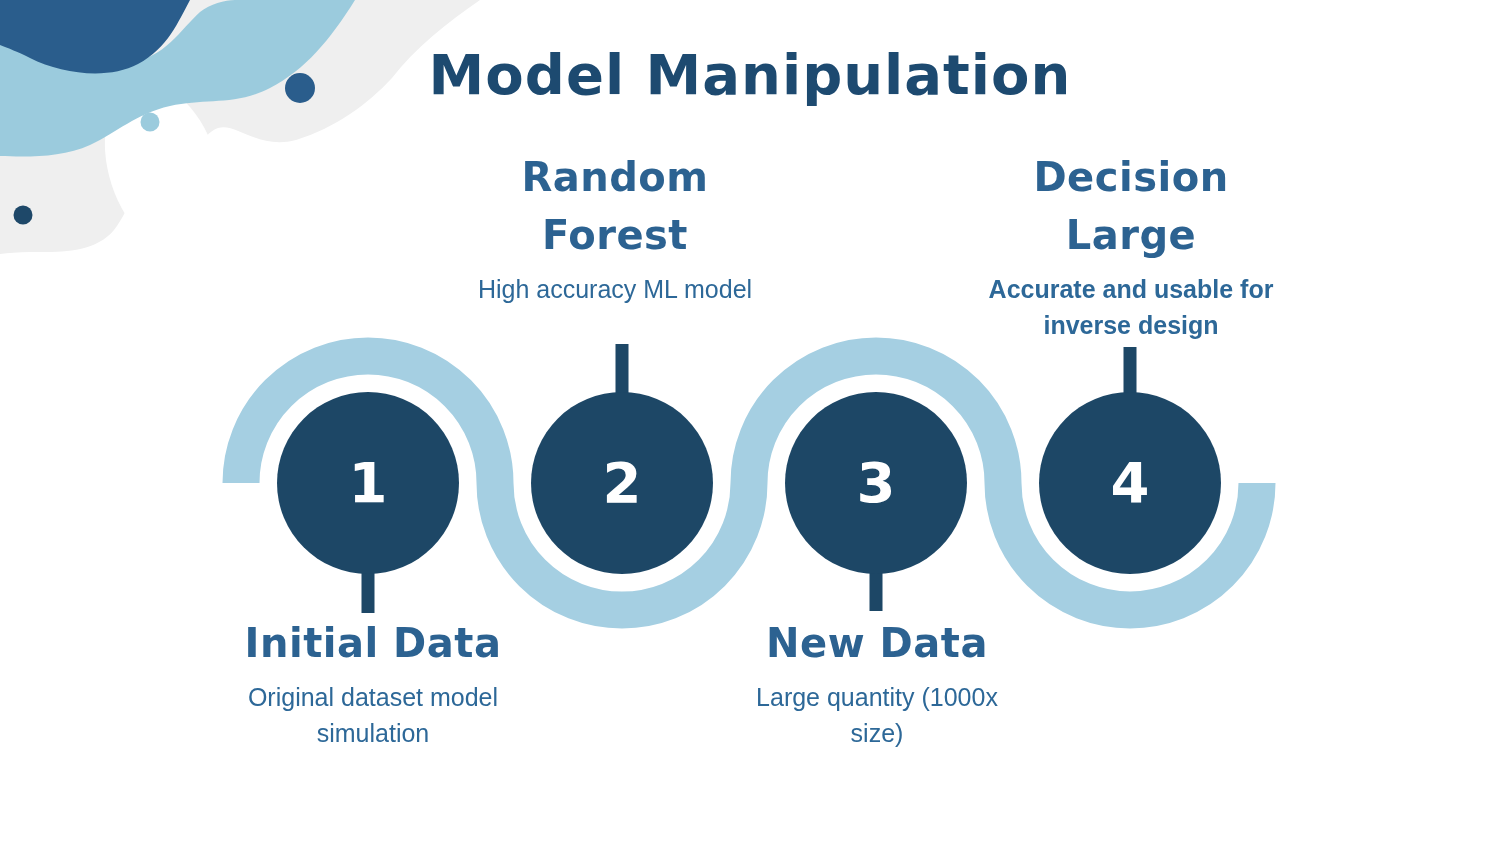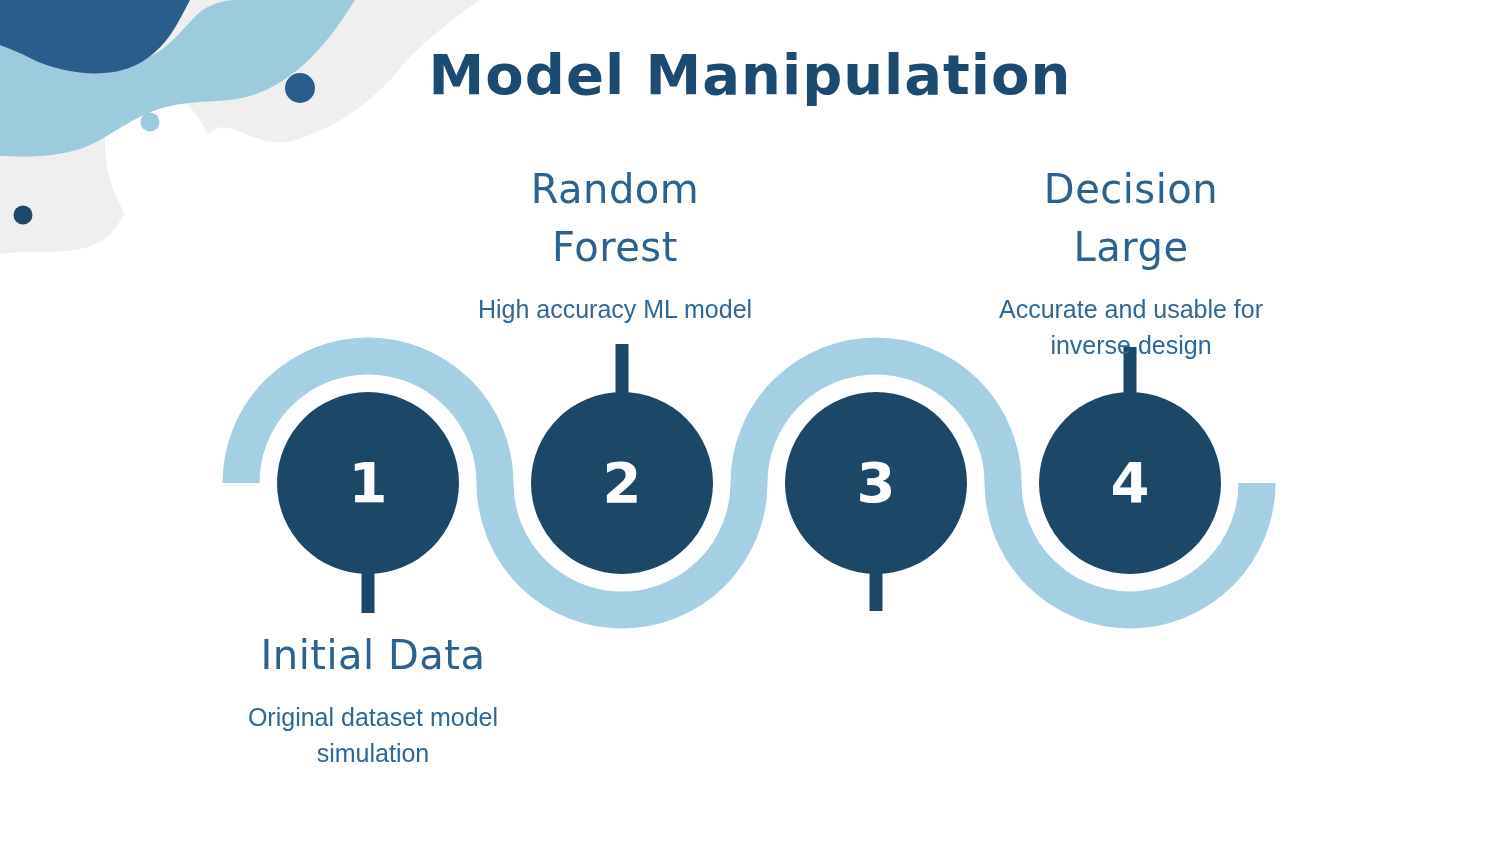--- a/index.html
+++ b/index.html
@@ -21,26 +21,26 @@
     letter-spacing:1px;
     color:#1d4a70;
   }
   .step-label{
     position:absolute;
     width:340px;
     text-align:center;
   }
   .step-heading{
     font-family:"DejaVu Sans", sans-serif;
-    font-weight:normal;
+    font-weight:bold;
     font-size:40px;
     line-height:1.45;
     letter-spacing:0.5px;
     color:#2c6291;
-    margin:16px auto;
+    margin:4px auto;
   }
   .step-heading.narrow{max-width:260px;}
   .step-desc{
     font-family:"Liberation Sans", sans-serif;
     font-size:25px;
     line-height:1.42;
     color:#2d6898;
     margin:8px auto 0 auto;
   }
   .step-number{
@@ -116,22 +116,26 @@
   <div class="step-number" style="left:816px;">3</div>
   <div class="step-number" style="left:1070px;">4</div>
 
   <div class="step-label" style="left:445px;top:144px;">
     <div class="step-heading narrow">Random Forest</div>
     <div class="step-desc" style="max-width:330px;">High accuracy ML model</div>
   </div>
 
   <div class="step-label" style="left:961px;top:144px;">
     <div class="step-heading narrow">Decision Large</div>
-    <div class="step-desc" style="max-width:320px;">Accurate and usable for inverse design</div>
+    <div class="step-desc" style="max-width:320px;font-weight:bold;">Accurate and usable for inverse design</div>
   </div>
 
   <div class="step-label" style="left:203px;top:610px;">
     <div class="step-heading">Initial Data</div>
     <div class="step-desc" style="max-width:290px;">Original dataset model simulation</div>
   </div>
 
+  <div class="step-label" style="left:707px;top:610px;">
+    <div class="step-heading">New Data</div>
+    <div class="step-desc" style="max-width:290px;">Large quantity (1000x size)</div>
+  </div>
 
 </div>
 
 </body></html>

